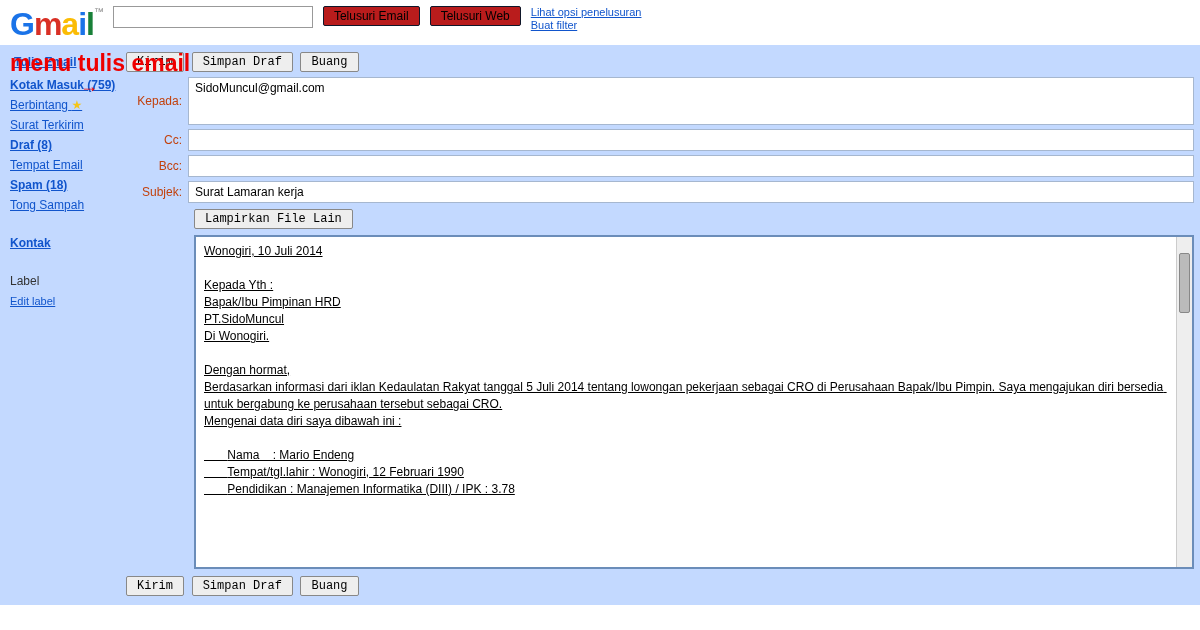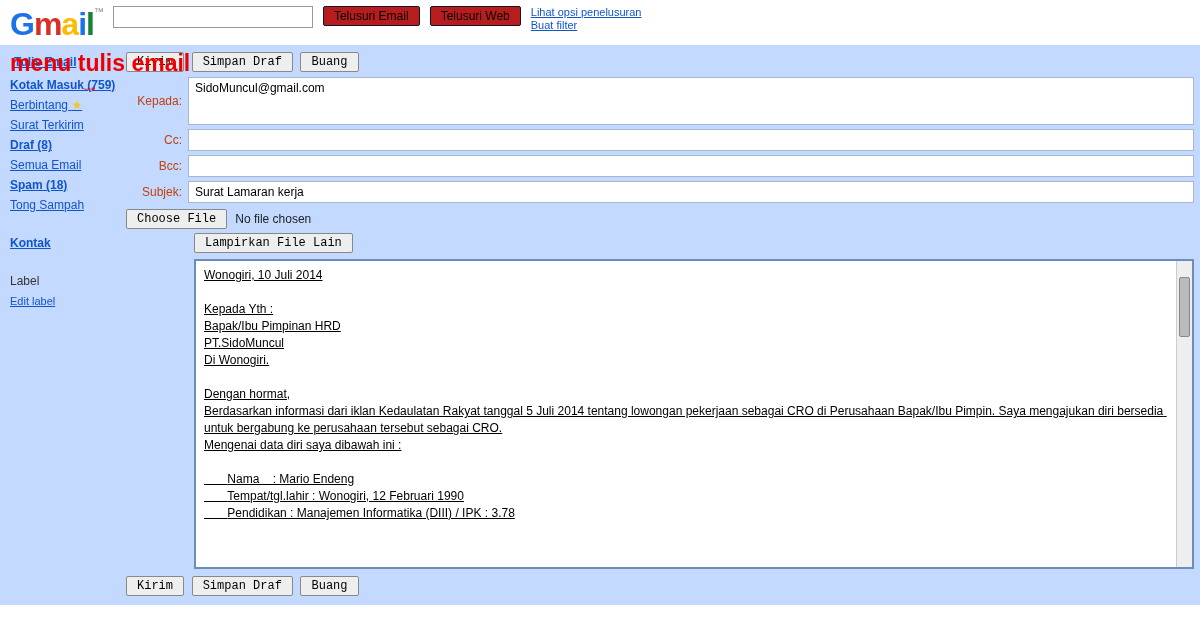--- a/index.html
+++ b/index.html
@@ -204,21 +204,21 @@
 <div class="annotation">menu tulis email</div>
 <div class="arrow">→</div>
 
 <div class="content">
   <div class="sidebar">
     <a class="compose-link bold">Tulis Email</a>
     <a class="bold">Kotak Masuk (759)</a>
     <a><span>Berbintang</span> <span class="star">★</span></a>
     <a>Surat Terkirim</a>
     <a class="bold">Draf (8)</a>
-    <a>Semua Email</a>
+    <a>Tempat Email</a>
     <a class="bold">Spam (18)</a>
     <a>Tong Sampah</a>
     <hr>
     <a class="bold">Kontak</a>
     <hr>
     <span class="label-hdr">Label</span>
     <a class="edit">Edit label</a>
   </div>
 
   <div class="main">
@@ -246,24 +246,20 @@
           <input value="" style="">
         </div>
     </div>
     <div class="field-row">
       <div class="field-label">Subjek:</div>
       <div class="field-input">
           <input value="Surat Lamaran kerja" style="">
         </div>
     </div>
 
-    <div class="attach-row file-wrap">
-      <button class="file-btn">Choose File</button>
-      <span class="file-status">No file chosen</span>
-    </div>
     <div class="attach-row">
       <button class="attach-more">Lampirkan File Lain</button>
     </div>
 
     <div class="body-area">
       <div class="body-text">Wonogiri, 10 Juli 2014
 
 Kepada Yth :
 Bapak/Ibu Pimpinan HRD
 PT.SidoMuncul

